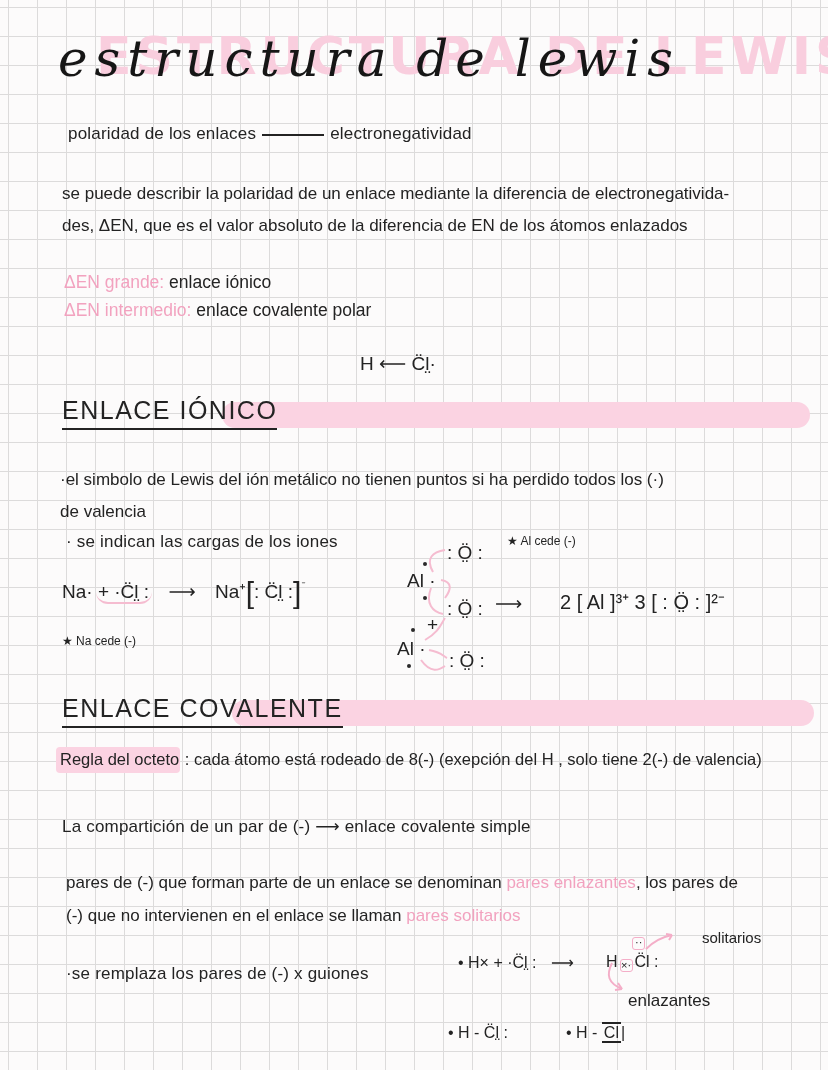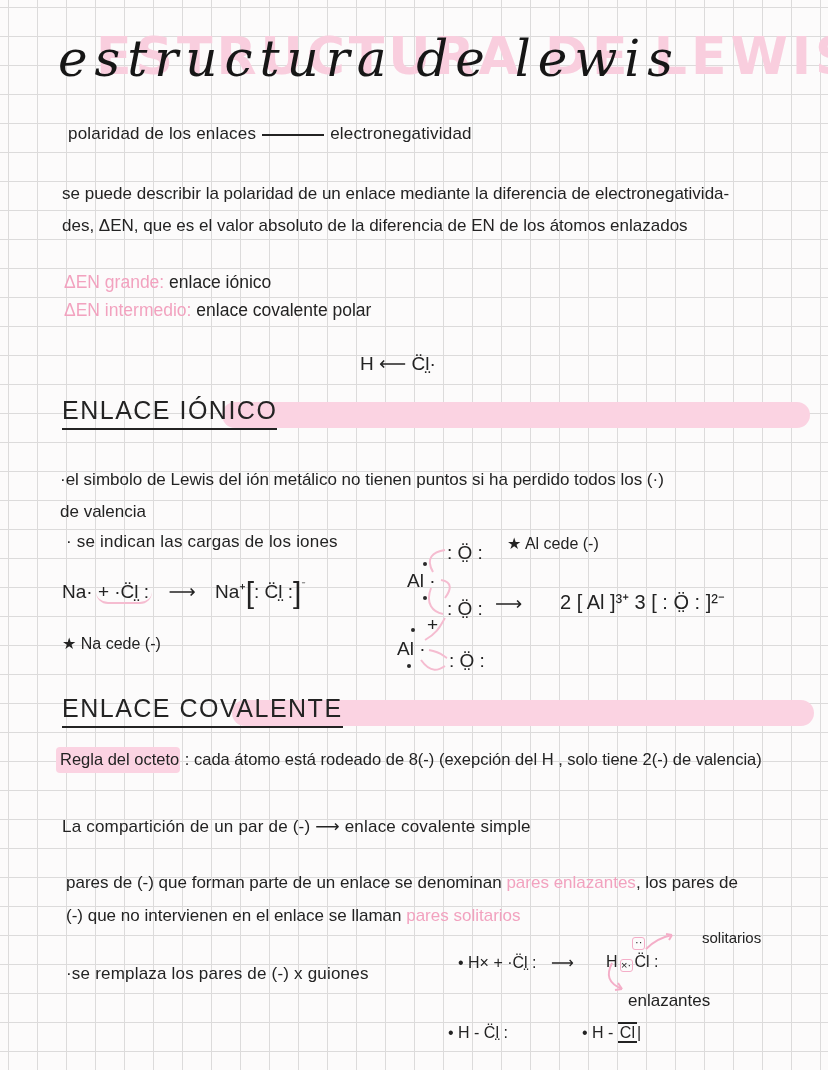--- a/index.html
+++ b/index.html
@@ -41,21 +41,21 @@
   .section-head {
     font-size:25px; font-weight:400; letter-spacing:1.5px;
     border-bottom:2px solid #232323; padding-bottom:3px;
     white-space:nowrap; background:transparent;
   }
   .pink-bar {
     background:#fbd3e2; border-radius:13px; height:26px;
   }
   .chem { font-size:19px; white-space:nowrap; }
   .chem-sm { font-size:16px; white-space:nowrap; }
-  .note { font-size:16px; white-space:nowrap; }
+  .note { font-size:12px; white-space:nowrap; }
   .arrow-gap { display:inline-block; margin:0 14px; }
   .bracket { font-size:30px; font-weight:300; vertical-align:-5px; }
   .sup { font-size:12px; vertical-align:8px; }
   .arc {
     border-bottom:2px solid #f5bcd0;
     border-radius:0 0 30px 30px; height:12px;
   }
   .hl-pink {
     background:#fbd3e2; border-radius:4px; padding:3px 1px 5px 4px;
   }
@@ -180,17 +180,17 @@
     </div>
     <div class="abs chem-sm" style="left:158px; top:28px;">
       <span>H</span><span class="pair-box">×·</span><span>C̈l :</span>
       <span class="lone-box" style="left:26px; top:-16px;">··</span>
     </div>
     <div class="abs" style="left:254px; top:4px; font-size:15px;">solitarios</div>
     <div class="abs" style="left:180px; top:66px; font-size:17px;">enlazantes</div>
   </div>
 
   <div class="abs chem-sm" style="left:448px; top:1024px;">• H - C̈l̤ :</div>
-  <div class="abs chem-sm" style="left:582px; top:1024px;">
+  <div class="abs chem-sm" style="left:566px; top:1024px;">
     <span>•  H - </span><span class="hbar">Cl</span><span>|</span>
   </div>
 
 </div>
 
 </body></html>

